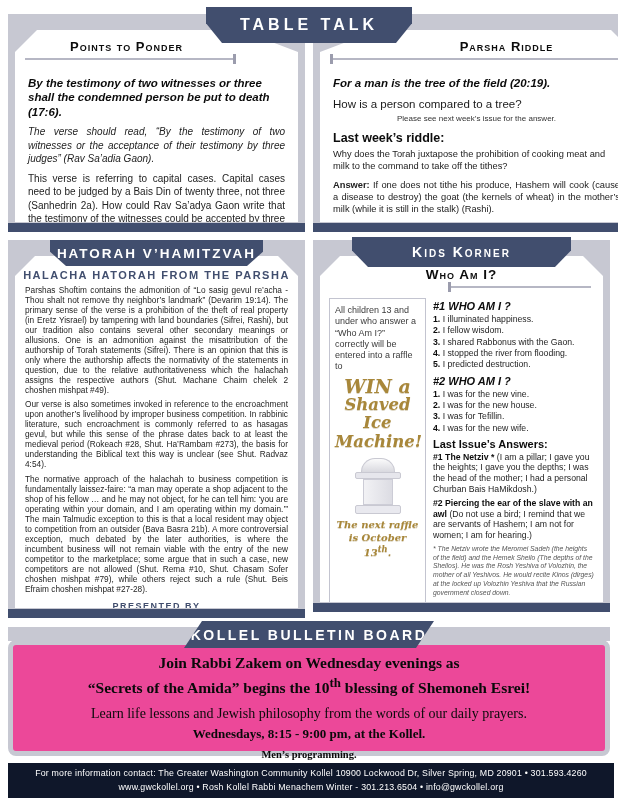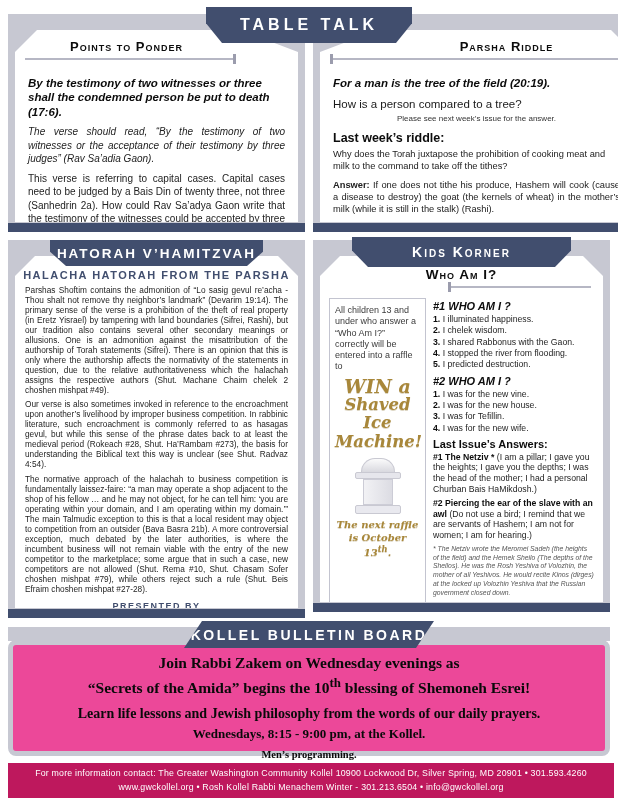--- a/index.html
+++ b/index.html
@@ -87,26 +87,26 @@
   .ans{font-size:8.7px;line-height:1.22;margin:0 0 4px;color:#1e1e1e;}
   .ans b{color:#0c0c0c;}
   .footnote{font-size:6.8px;font-style:italic;color:#555;line-height:1.3;margin-top:3px;}
 
   
   #bulletin-box{position:absolute;left:8px;right:8px;top:640px;height:116px;background:#ec4899;
                 border:5px solid #c7c8d2;border-radius:8px;z-index:2;text-align:center;
                 font-family:"Liberation Serif",serif;color:#0a0a0a;box-sizing:border-box;}
   .bb1{font-weight:bold;font-size:15.5px;margin-top:9px;}
   .bb2{font-weight:bold;font-size:15.5px;margin-top:3px;}
-  .bb3{font-weight:bold;font-size:14px;margin-top:9px;}
+  .bb3{font-weight:normal;font-size:14px;margin-top:9px;}
   .bb4{font-weight:bold;font-size:13px;margin-top:4px;}
   .bb5{font-weight:bold;font-size:10.5px;margin-top:7px;}
 
   
-  #footer{position:absolute;left:8px;right:4px;top:763px;height:35px;background:#be185d;color:#fff;
+  #footer{position:absolute;left:8px;right:4px;top:763px;height:35px;background:#0f172a;color:#fff;
           display:flex;flex-direction:column;align-items:center;justify-content:center;
           font-size:8.8px;line-height:1.55;letter-spacing:.2px;z-index:2;}
 </style>
 </head>
 <body>
 
 <div class="page">
 
   <div class="gray-strip" id="top-strip"></div>
   <div class="ribbon" id="tabletalk-banner">
@@ -188,21 +188,21 @@
             <div class="m-base"></div>
           </div>
           <div class="gold g-date">
             <span>The next raffle is October 13</span><sup>th</sup><span>.</span>
           </div>
         </div>
         <div class="quiz-col">
           <div class="quiz-title">#1  WHO AM I ?</div>
           <ul class="quiz-list">
             <li><b>1.</b> <span>I illuminated happiness.</span></li>
-            <li><b>2.</b> <span>I chelek wisdom.</span></li>
+            <li><b>2.</b> <span>I fellow wisdom.</span></li>
             <li><b>3.</b> <span>I shared Rabbonus with the Gaon.</span></li>
             <li><b>4.</b> <span>I stopped the river from flooding.</span></li>
             <li><b>5.</b> <span>I predicted destruction.</span></li>
           </ul>
           <div class="quiz-title">#2  WHO AM I ?</div>
           <ul class="quiz-list">
             <li><b>1.</b> <span>I was for the new vine.</span></li>
             <li><b>2.</b> <span>I was for the new house.</span></li>
             <li><b>3.</b> <span>I was for Tefillin.</span></li>
             <li><b>4.</b> <span>I was for the new wife.</span></li>

